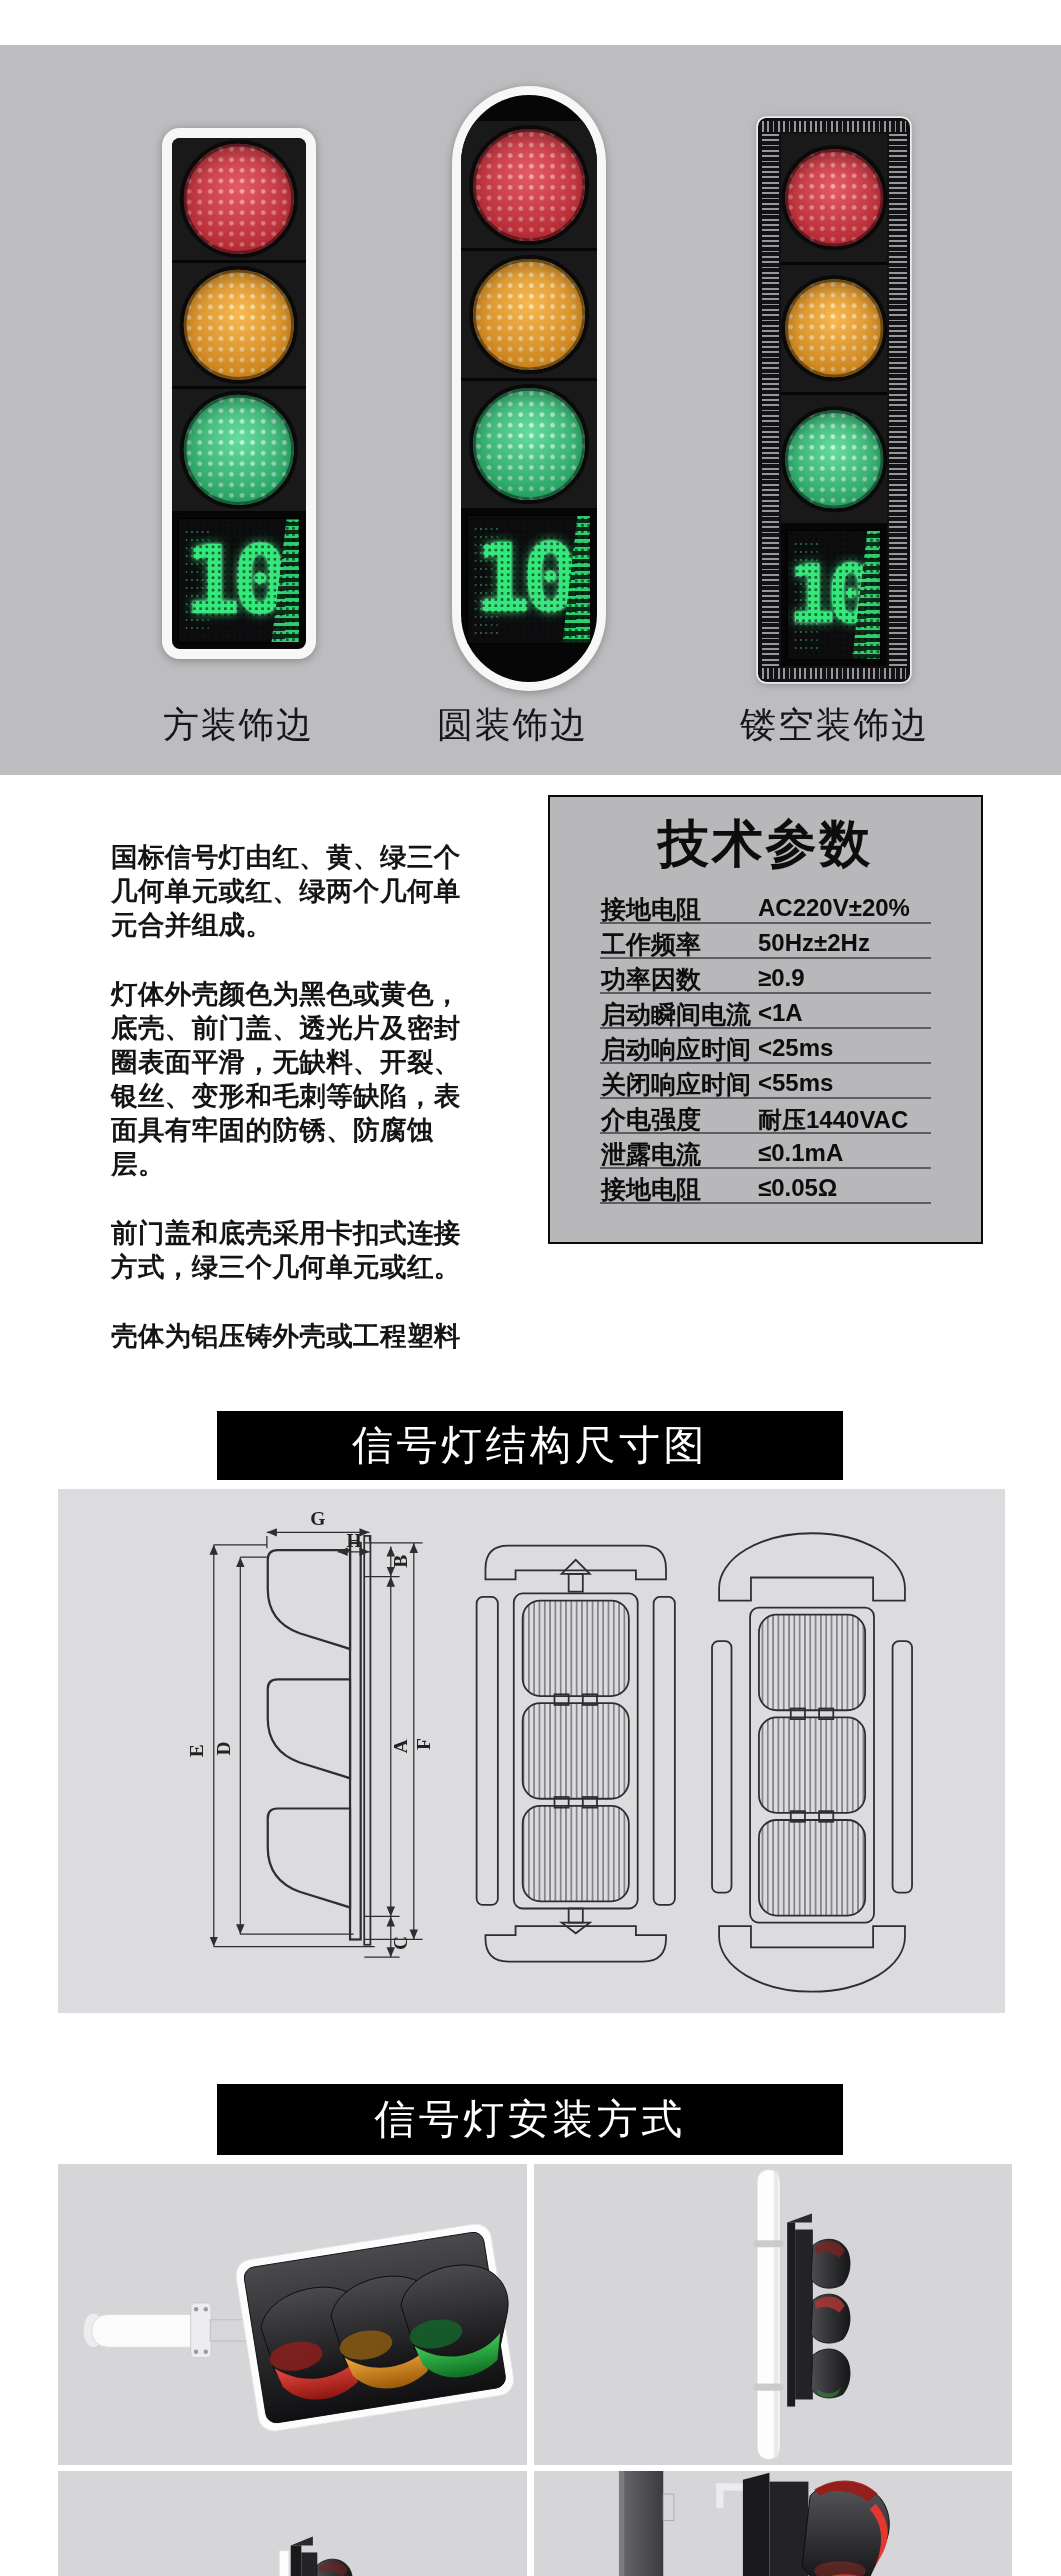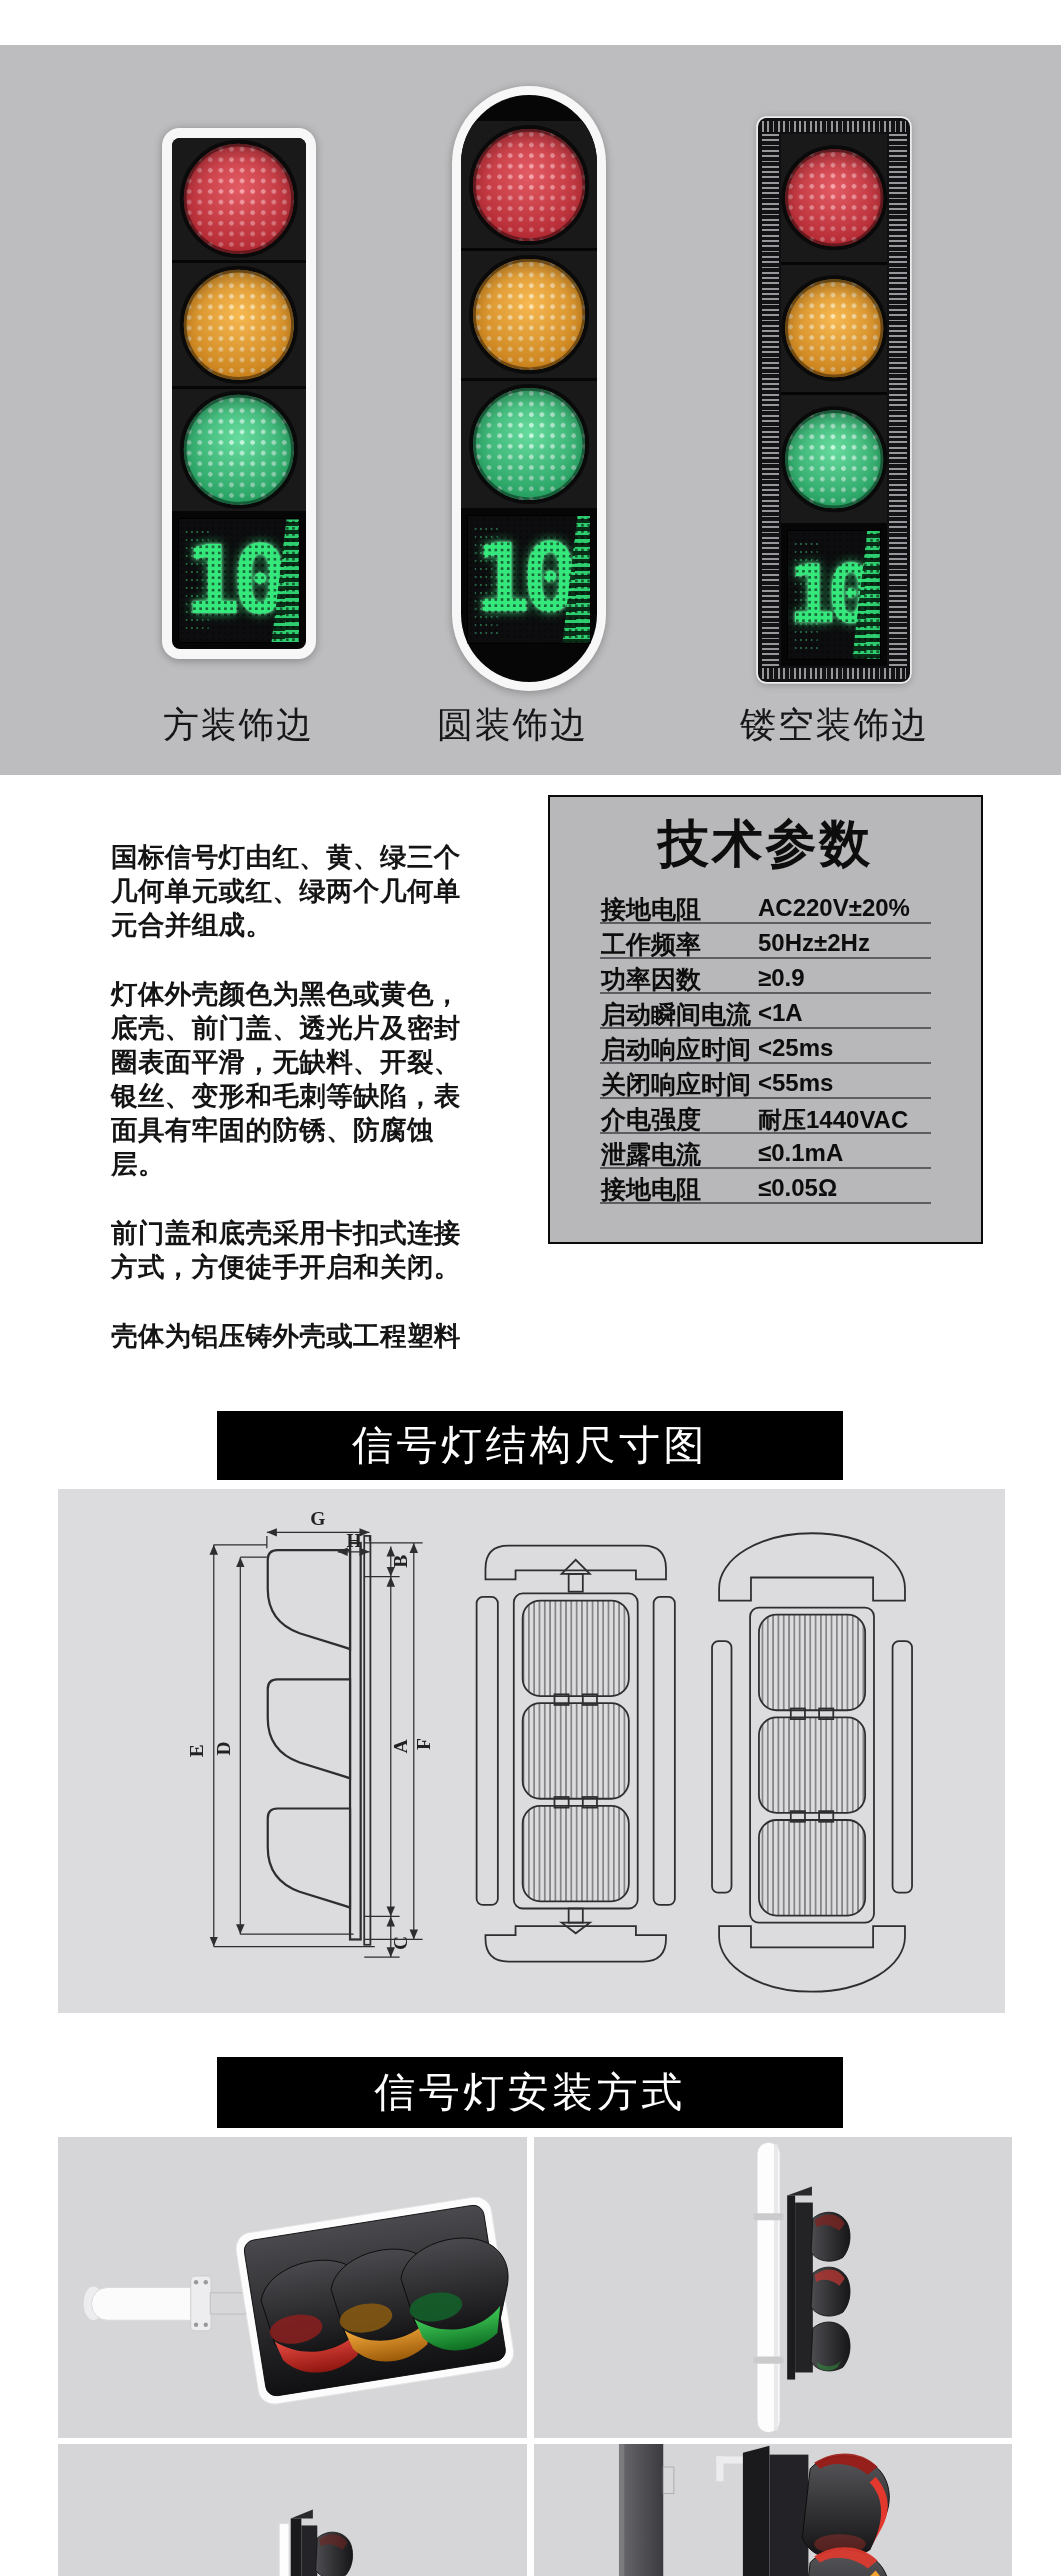--- a/index.html
+++ b/index.html
@@ -56,21 +56,21 @@
               background:#b8b8ba;border:2.7px solid #0a0a0a;}
   #spec-title{margin-top:12.4px;text-align:center;font-size:51px;font-weight:bold;letter-spacing:2.7px;color:#0d0d0d;}
   #spec-rows{margin-top:10.6px;}
   .spec-row{position:relative;height:35px;}
   .spec-row::after{content:"";position:absolute;left:50px;right:50px;bottom:0;height:1.8px;background:#5e5e62;}
   .spec-label{position:absolute;left:51px;top:3.5px;font-size:25px;font-weight:bold;color:#0d0d0d;}
   .spec-value{position:absolute;left:208px;top:4.4px;font-size:24px;font-weight:bold;color:#0d0d0d;}
   
   .banner{width:626px;height:69px;margin-left:217px;background:#000;color:#fff;display:flex;align-items:center;justify-content:center;
           font-size:41px;letter-spacing:3.5px;font-weight:500;}
-  #banner-install{height:71px;margin-top:44px;}
+  #banner-install{height:71px;margin-top:71px;}
   
   #panel-structure{width:947px;height:524px;margin:8.8px 0 0 58px;background:#dcdcde;}
   .ln{fill:none;stroke:#2e2e30;stroke-width:2;}
   .lnf{fill:#dcdcde;stroke:#2e2e30;stroke-width:2.5;}
   .dim{stroke:#2e2e30;stroke-width:1.4;}
   .dimtxt{font-family:"Liberation Serif",serif;font-weight:bold;font-size:22px;fill:#222;}
   .cell-hatch{fill:url(#p-vl);stroke:#2e2e30;stroke-width:2;}
   
   #grid-install{width:954px;margin:9.7px 0 6.2px 58px;display:grid;grid-template-columns:469px 478px;
                 grid-template-rows:301px 293px;gap:5.3px 7px;}
@@ -142,21 +142,21 @@
 
   <div class="frame-label" style="left:150px;width:177px;">方装饰边</div>
   <div class="frame-label" style="left:424px;width:177px;">圆装饰边</div>
   <div class="frame-label" style="left:724px;width:221px;">镂空装饰边</div>
 </div>
 
 <div id="sec-middle">
   <div id="desc">
     <p>国标信号灯由红、黄、绿三个几何单元或红、绿两个几何单元合并组成。</p>
     <p>灯体外壳颜色为黑色或黄色，底壳、前门盖、透光片及密封圈表面平滑，无缺料、开裂、银丝、变形和毛刺等缺陷，表面具有牢固的防锈、防腐蚀层。</p>
-    <p>前门盖和底壳采用卡扣式连接方式，方便徒手开启和关闭。</p>
+    <p>前门盖和底壳采用卡扣式连接方式，绿三个几何单元或红。</p>
     <p>壳体为铝压铸外壳或工程塑料</p>
   </div>
 
   <div id="spec-table">
     <div id="spec-title">技术参数</div>
     <div id="spec-rows">
       <div class="spec-row">
         <span class="spec-label">接地电阻</span>
         <span class="spec-value">AC220V±20%</span>
       </div>

